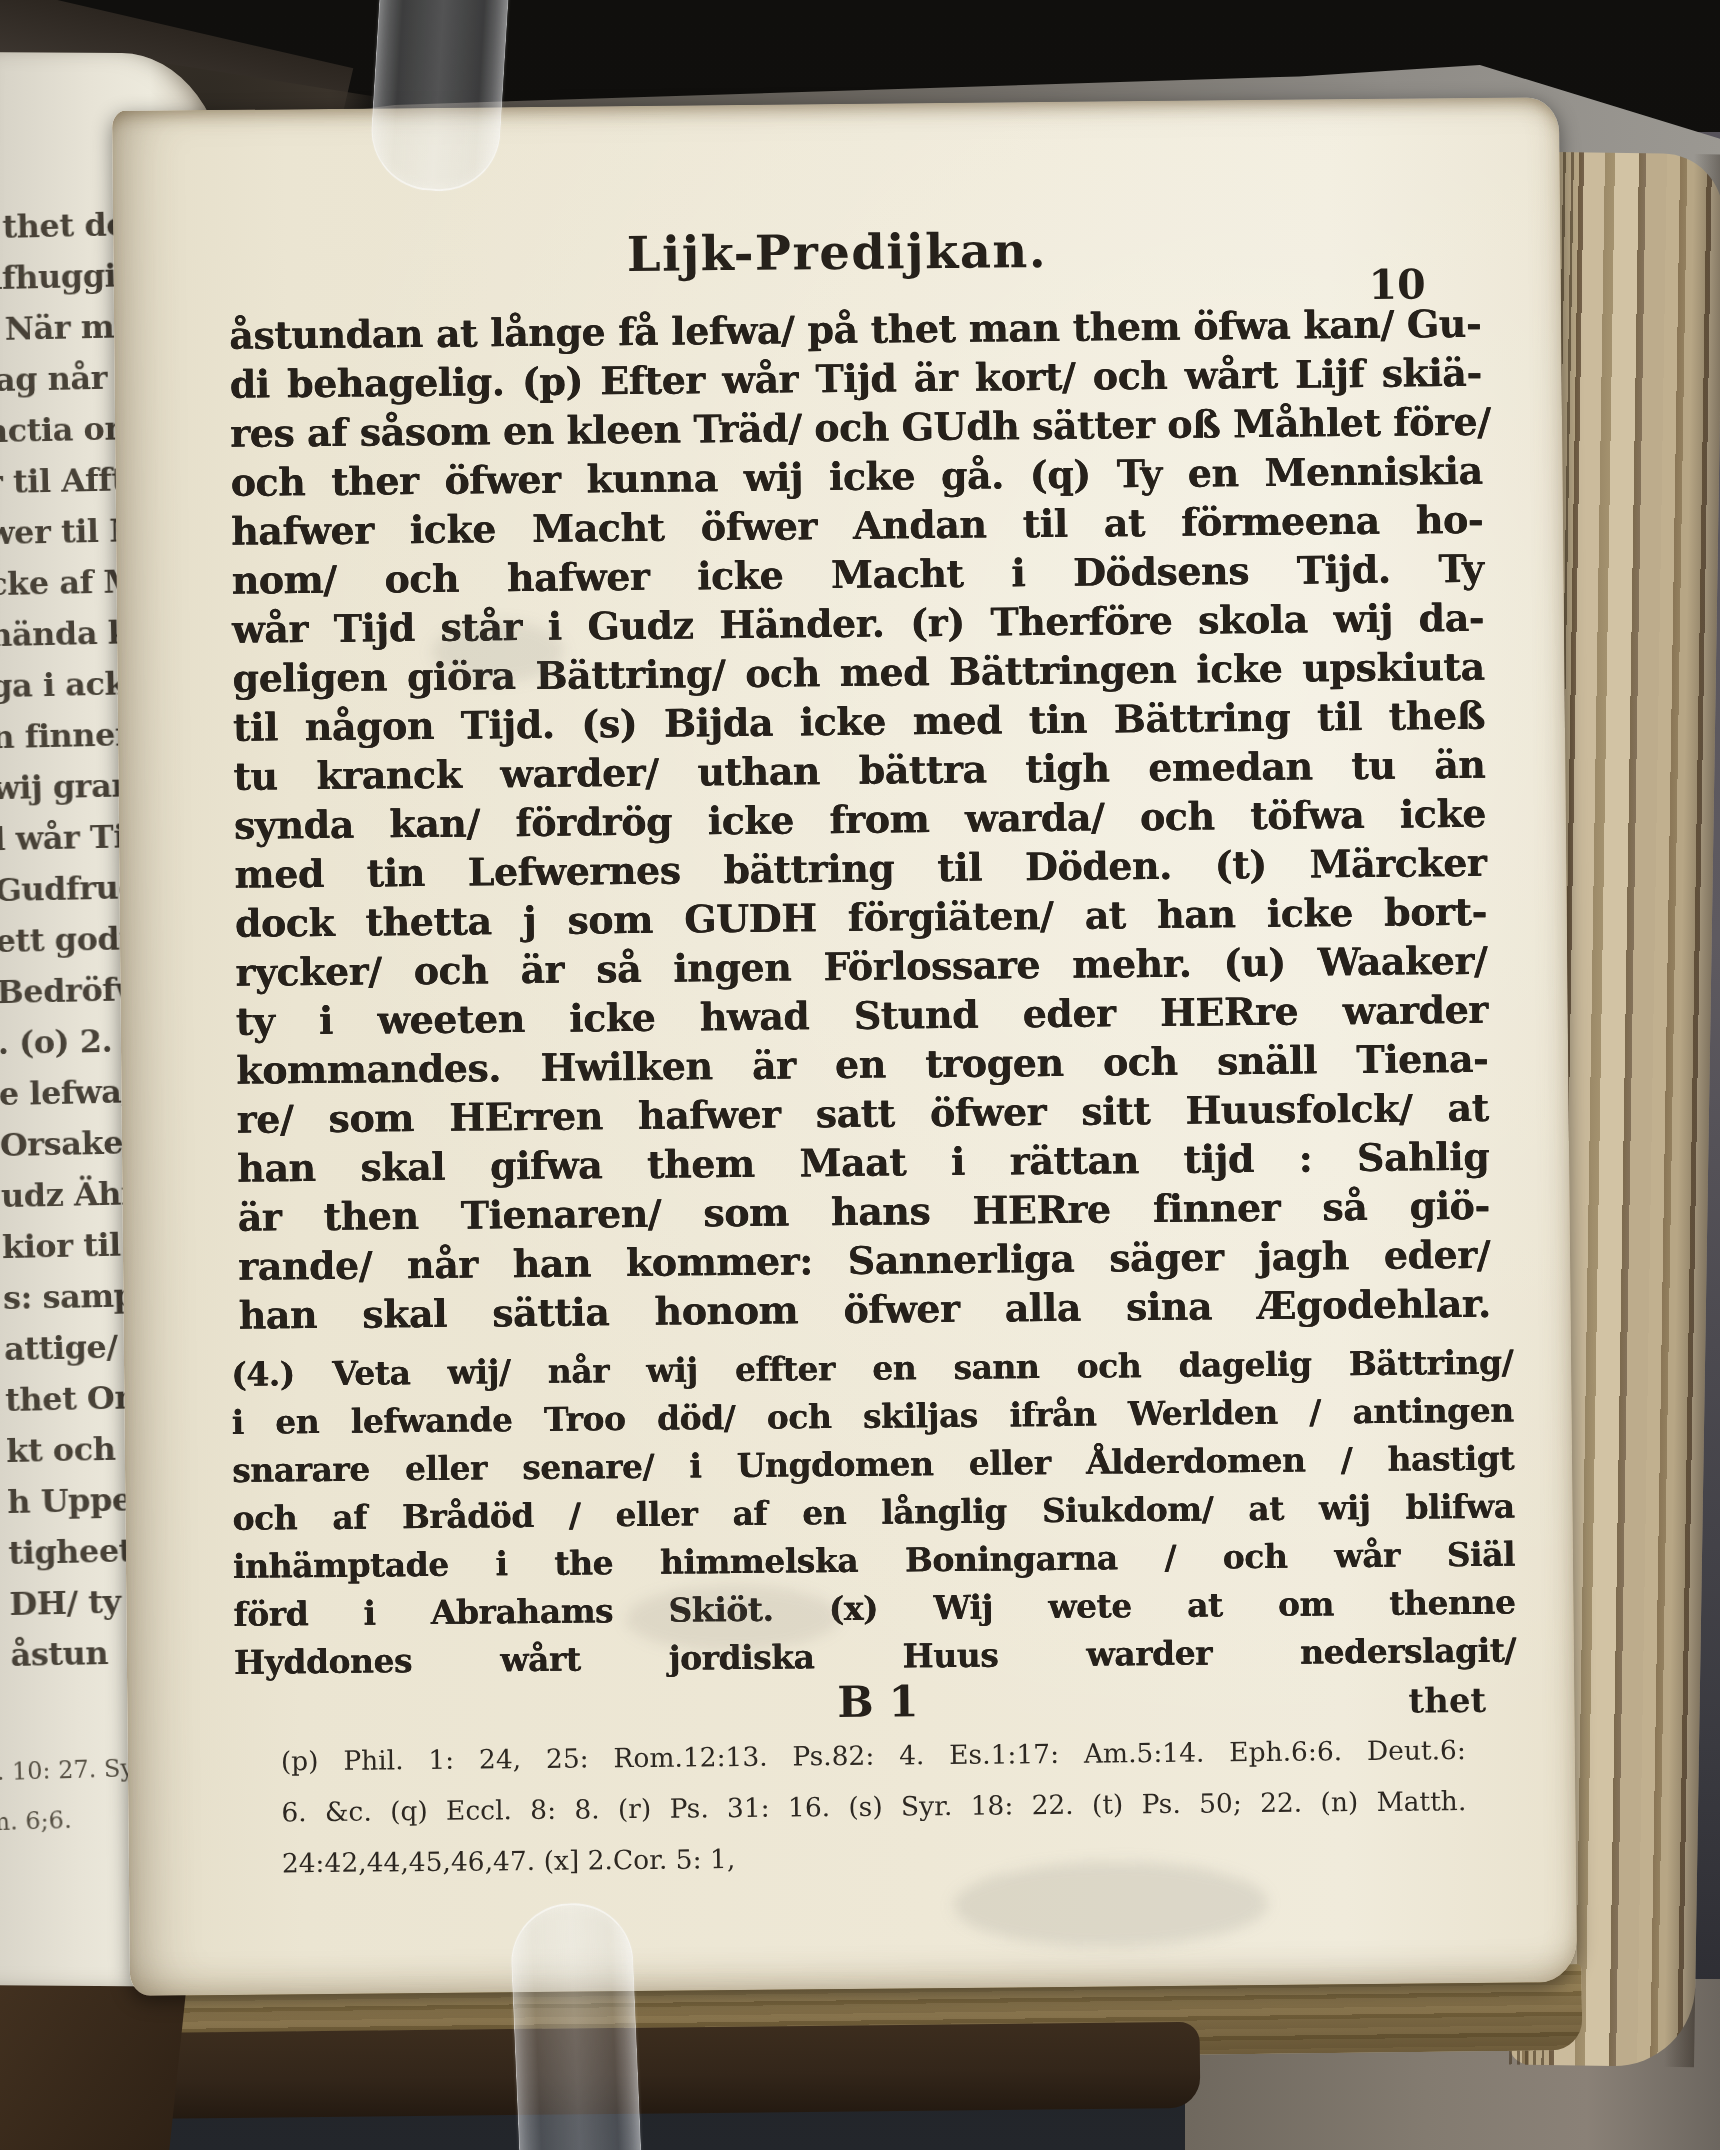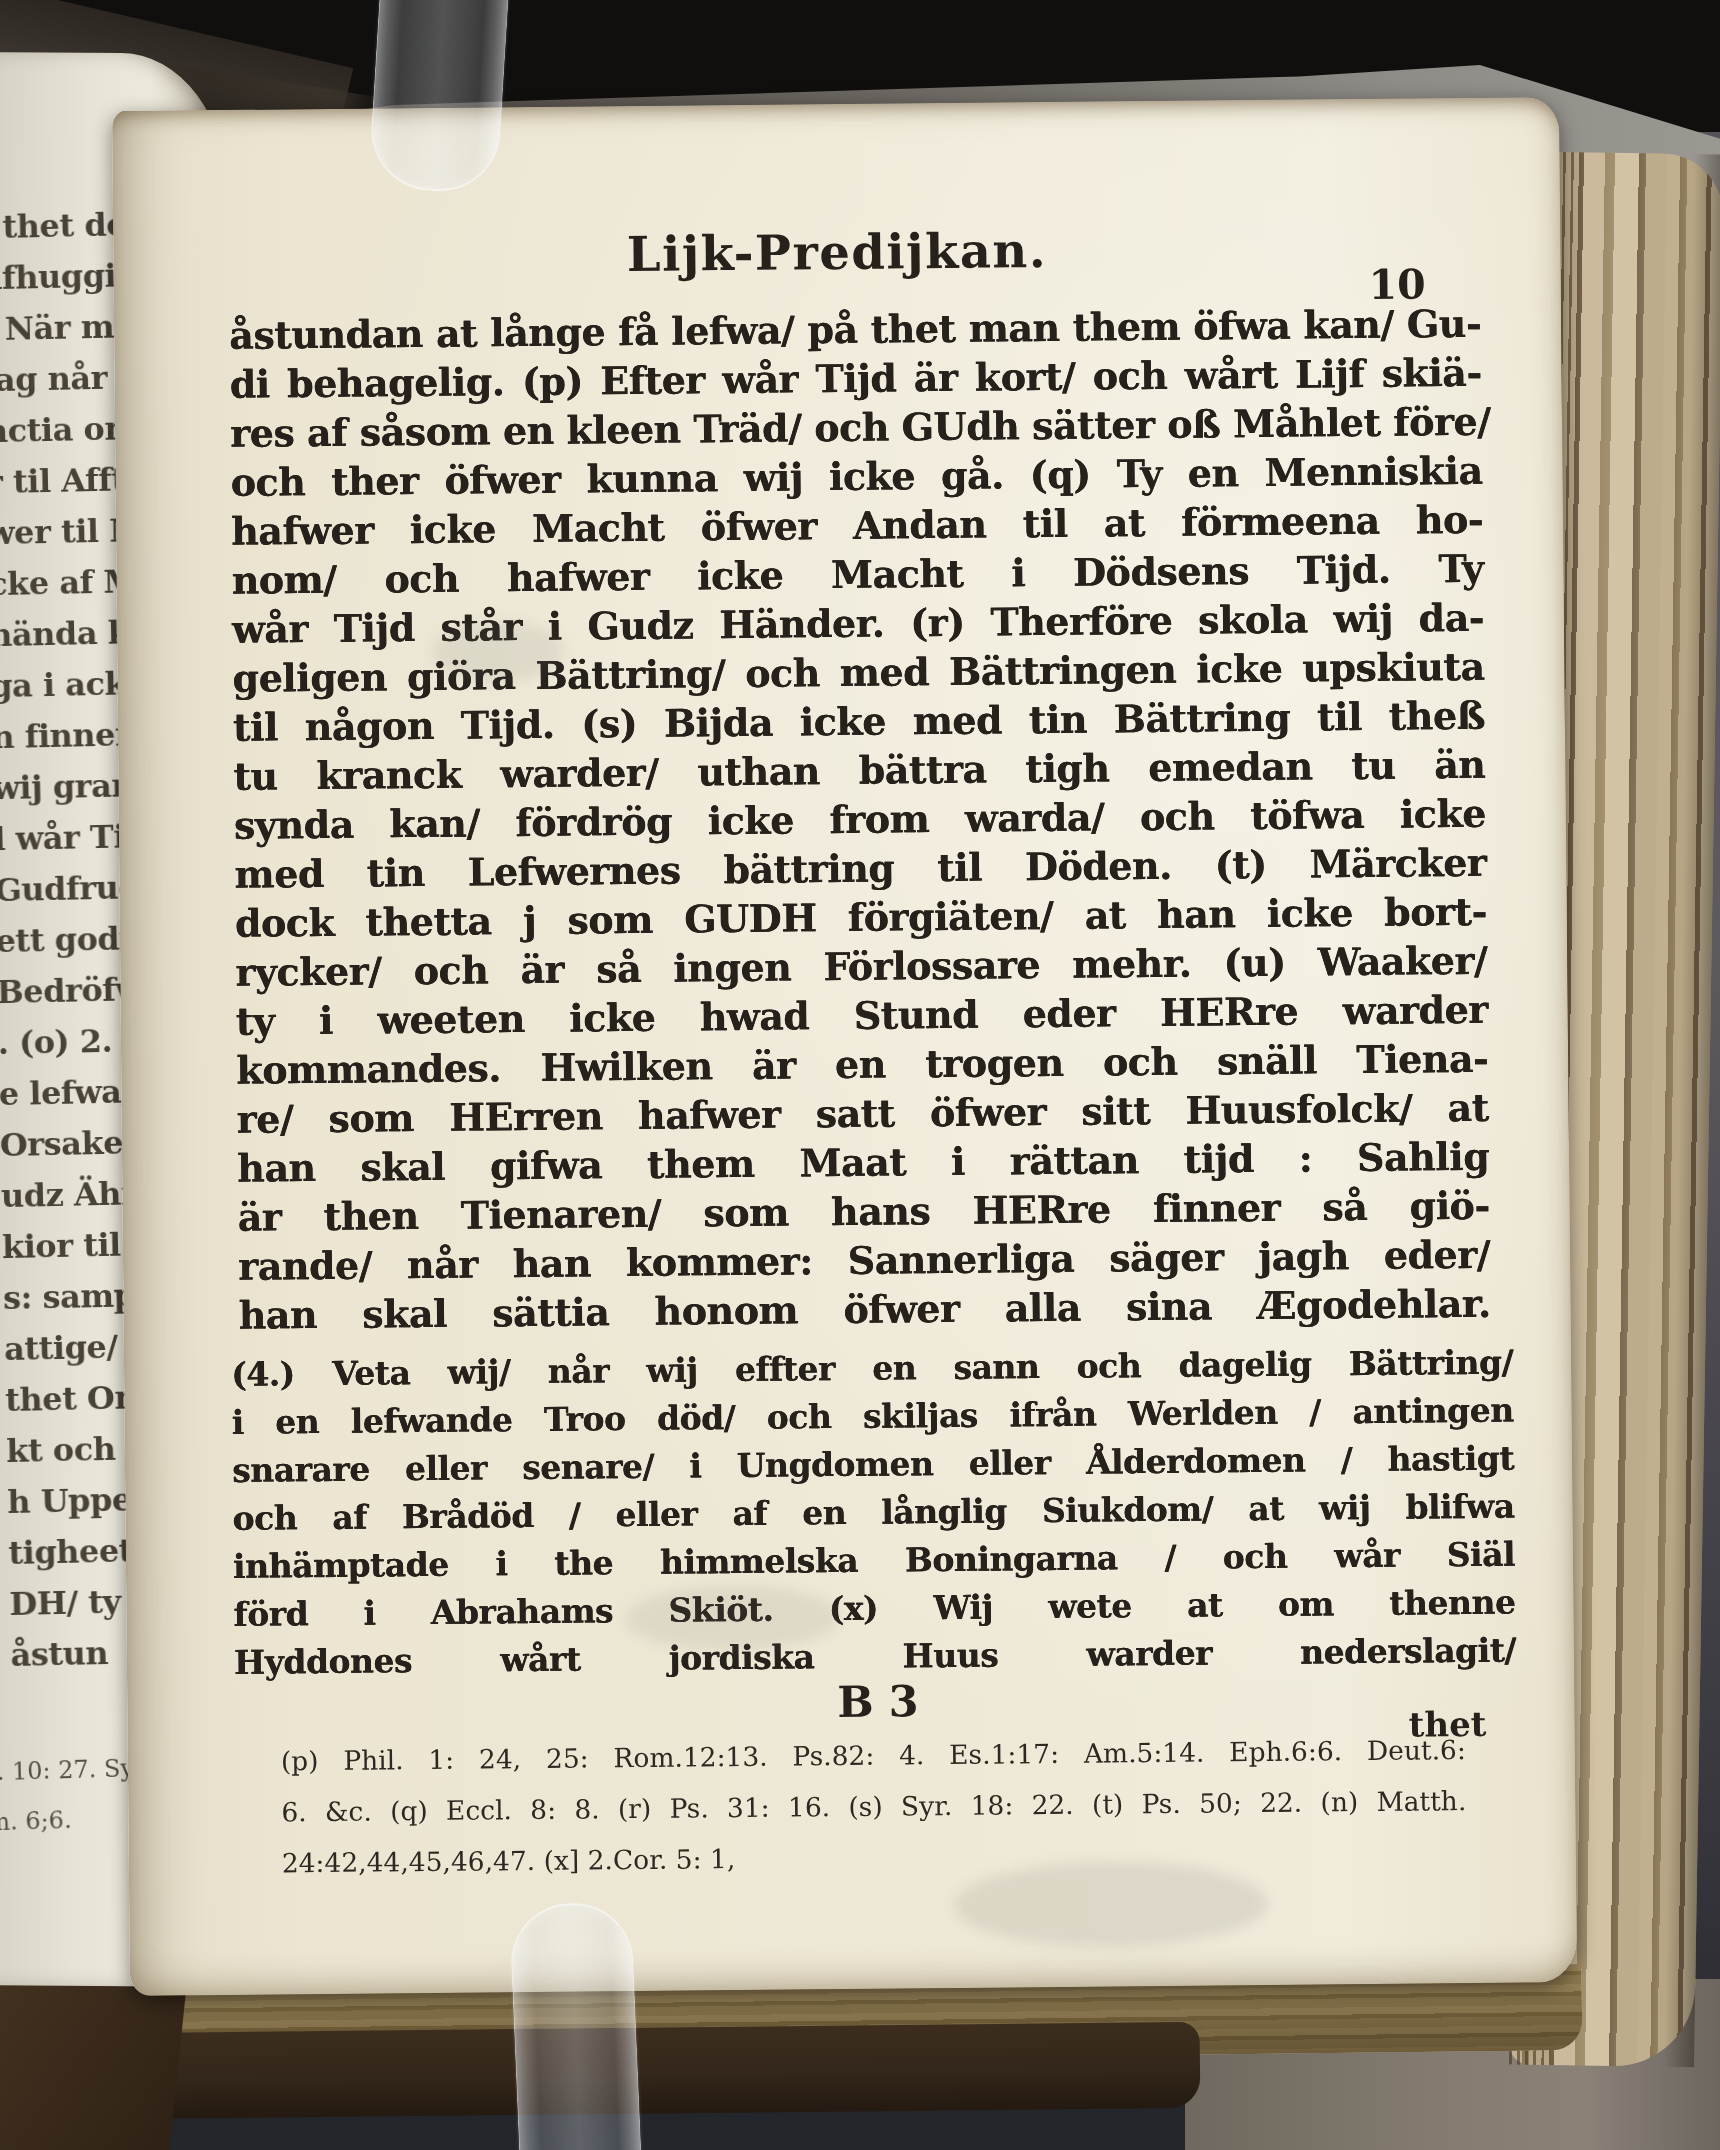--- a/index.html
+++ b/index.html
@@ -74,21 +74,21 @@
   .body-lg{position:absolute;top:201px;left:115px;width:1252px;}
   .line-lg{font-size:38px;line-height:49px;font-weight:bold;letter-spacing:-0.5px;
     white-space:nowrap;text-align:justify;text-align-last:justify;width:100%;
     text-shadow:0.3px 0 0 currentColor;}
   .body-sm{position:absolute;top:1241px;left:107px;width:1282px;}
   .line-sm{font-size:33px;line-height:48px;font-weight:bold;letter-spacing:-0.5px;
     white-space:nowrap;text-align:justify;text-align-last:justify;width:100%;
     text-shadow:0.3px 0 0 currentColor;}
   .sig-row{position:absolute;top:1573px;left:115px;width:1252px;height:56px;}
   .sig{position:absolute;left:595px;top:0;font-size:43px;font-weight:bold;}
-  .catchword{position:absolute;right:8.1px;top:9.2px;font-size:34px;font-weight:bold;margin-top:24px;}
+  .catchword{position:absolute;right:8.1px;top:9.2px;font-size:34px;font-weight:bold;}
   .footnotes{position:absolute;top:1626px;left:153px;width:1185px;}
   .line-fn{font-size:26.5px;line-height:51px;white-space:nowrap;color:#2d2822;
     text-align:justify;text-align-last:justify;width:100%;}
   .line-fn:last-child{text-align-last:left;}
   .smudge{position:absolute;border-radius:50%;filter:blur(7.1px);}
   .smudge.a{left:824px;top:1760px;width:315px;height:86px;background:rgba(120,118,110,.16);}
   .smudge.b{left:315px;top:514px;width:132px;height:61px;background:rgba(110,105,95,.12);}
   .smudge.c{left:499px;top:1480px;width:214px;height:66px;background:rgba(115,110,100,.12);}
   
   .strap{position:absolute;background:linear-gradient(90deg,
@@ -190,21 +190,21 @@
         <div class="line-sm">(4.) Veta wij/ når wij effter en sann och dagelig Bättring/</div>
         <div class="line-sm">i en lefwande Troo död/ och skiljas ifrån Werlden / antingen</div>
         <div class="line-sm">snarare eller senare/ i Ungdomen eller Ålderdomen / hastigt</div>
         <div class="line-sm">och af Brådöd / eller af en långlig Siukdom/ at wij blifwa</div>
         <div class="line-sm">inhämptade i the himmelska Boningarna / och wår Siäl</div>
         <div class="line-sm">förd i Abrahams Skiöt. (x) Wij wete at om thenne</div>
         <div class="line-sm">Hyddones wårt jordiska Huus warder nederslagit/</div>
       </div>
 
     <div class="sig-row">
-      <span class="sig">B 3</span>
+      <span class="sig">B 1</span>
       <span class="catchword">thet</span>
     </div>
 
     <div class="footnotes">
         <div class="line-fn">(p) Phil. 1: 24, 25: Rom.12:13. Ps.82: 4. Es.1:17: Am.5:14. Eph.6:6. Deut.6:</div>
         <div class="line-fn">6. &amp;c.  (q) Eccl. 8: 8.  (r)  Ps. 31: 16. (s) Syr. 18: 22. (t) Ps. 50; 22. (n) Matth.</div>
         <div class="line-fn">24:42,44,45,46,47.  (x] 2.Cor. 5: 1,</div>
       </div>
 
     <div class="smudge a"></div>

